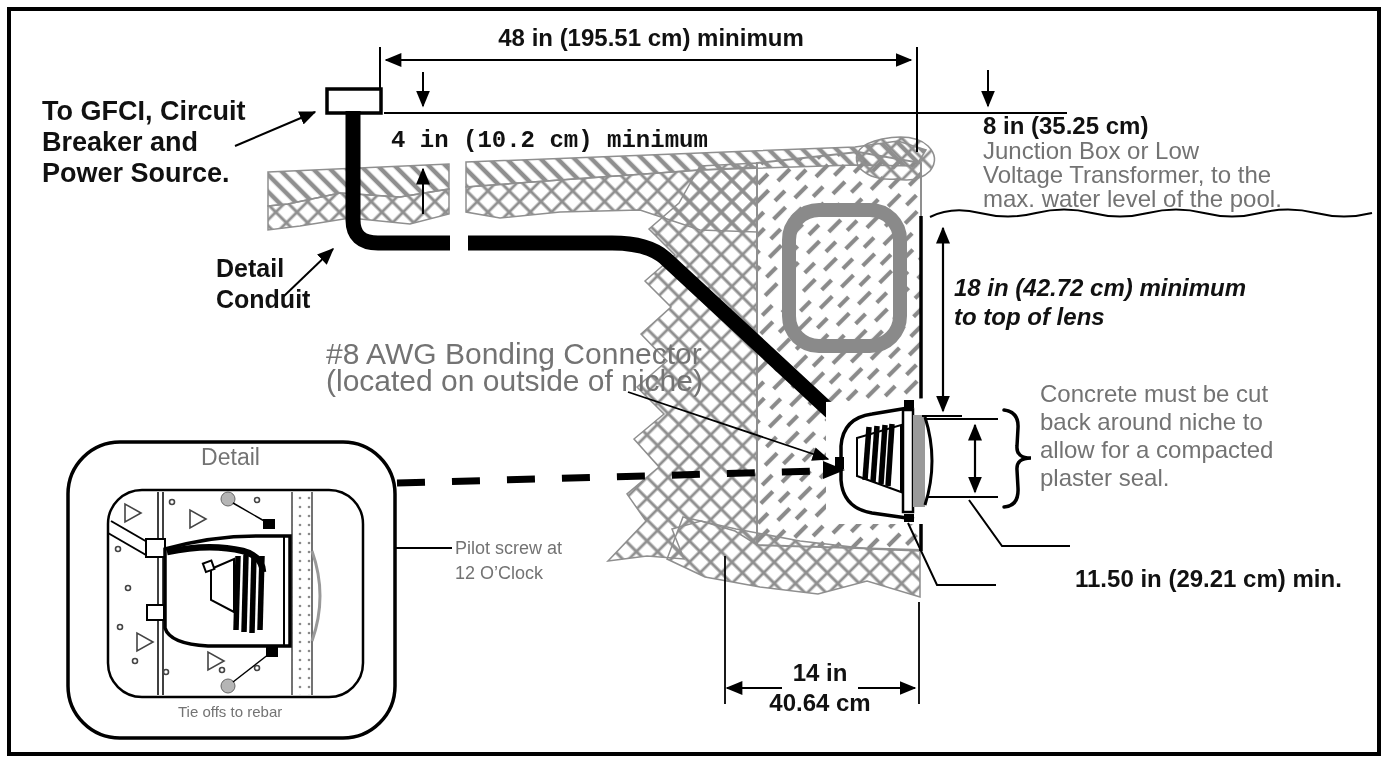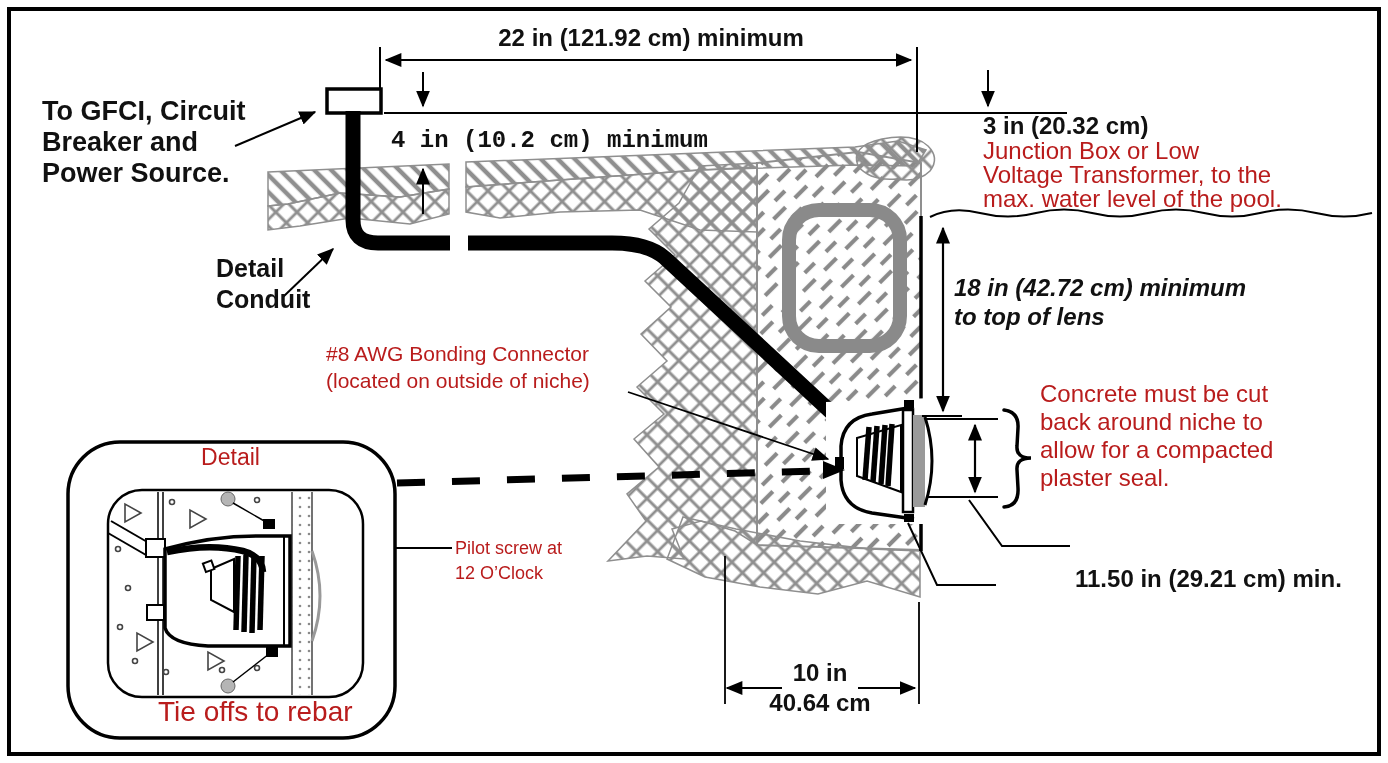--- a/index.html
+++ b/index.html
@@ -2,40 +2,40 @@
 <html><head>
 <meta charset="utf-8">
 <style>
   html,body{margin:0;padding:0;background:#fff;}
   .canvas{
     position:relative;width:1388px;height:763px;background:#fff;
     font-family:"Liberation Sans",sans-serif;overflow:hidden;
   }
   .canvas svg{position:absolute;left:0;top:0;}
   .lbl{
-    position:absolute;white-space:pre-line;color:#b91c1c;
+    position:absolute;white-space:pre-line;color:#737373;
     font-size:24px;line-height:27px;
   }
   .b{font-weight:bold;color:#111;}
   .ctr{text-align:center;}
   #l-gfci{left:42px;top:96px;font-size:27px;line-height:31px;}
   #l-d48{left:430px;top:24px;width:442px;}
   #l-d4{left:391px;top:127px;font-family:Liberation Mono, monospace;}
   #l-rigid{left:216px;top:253px;font-size:25px;line-height:31px;}
   #l-d8v{left:983px;top:112px;}
   #l-d8d{left:983px;top:139px;line-height:24px;}
   #l-d18{left:954px;top:273px;line-height:29px;font-style:italic;}
-  #l-bond{left:326px;top:340px;font-size:21px;}
+  #l-bond{left:326px;top:340px;font-size:30px;}
   #l-conc{left:1040px;top:380px;line-height:28px;}
   #l-1150{left:1075px;top:533px;margin-top:32px;}
   #l-wrap{left:1000px;top:573px;}
   #l-d16{left:735px;top:658px;width:170px;line-height:30px;}
   #l-detail{left:168px;top:444px;width:125px;font-size:23px;}
   #l-pilot{left:455px;top:536px;font-size:18px;line-height:25px;}
-  #l-tie{left:158px;top:698px;font-size:28px;}
+  #l-tie{left:178px;top:698px;font-size:15px;}
 </style>
 </head>
 <body>
 
 <div class="canvas">
 
 <svg width="1388" height="763" viewBox="0 0 1388 763">
   <defs>
     <pattern id="pStripe" patternUnits="userSpaceOnUse" width="12" height="12" patternTransform="rotate(-45)">
       <line x1="6" y1="-1" x2="6" y2="13" stroke="#8f8f8f" stroke-width="4.5"></line>
@@ -193,36 +193,36 @@
     <polygon points="211,569 234,559 234,612 211,600" fill="#fff" stroke="#000" stroke-width="2"></polygon>
     <rect x="204" y="562" width="9" height="9" fill="#fff" stroke="#000" stroke-width="2" transform="rotate(-20 208 566)"></rect>
     <line x1="284" y1="537" x2="284" y2="645" stroke="#000" stroke-width="2"></line>
     <path d="M 312,551 Q 328,596 312,641" fill="none" stroke="#999" stroke-width="3"></path>
   </g>
 </svg>
 
 <div id="l-gfci" class="lbl b">To GFCI, Circuit
 Breaker and
 Power Source.</div>
-<div id="l-d48" class="lbl b ctr">22 in (121.92 cm) minimum</div>
+<div id="l-d48" class="lbl b ctr">48 in (195.51 cm) minimum</div>
 <div id="l-d4" class="lbl b">4 in (10.2 cm) minimum</div>
 <div id="l-rigid" class="lbl b">Detail
 Conduit</div>
-<div id="l-d8v" class="lbl b">3 in (20.32 cm)</div>
+<div id="l-d8v" class="lbl b">8 in (35.25 cm)</div>
 <div id="l-d8d" class="lbl">Junction Box or Low
 Voltage Transformer, to the
 max. water level of the pool.</div>
 <div id="l-d18" class="lbl b">18 in (42.72 cm) minimum
 to top of lens</div>
 <div id="l-bond" class="lbl">#8 AWG Bonding Connector
 (located on outside of niche)</div>
 <div id="l-conc" class="lbl">Concrete must be cut
 back around niche to
 allow for a compacted
 plaster seal.</div>
 <div id="l-1150" class="lbl b">11.50 in (29.21 cm) min.</div>
-<div id="l-d16" class="lbl b ctr"><span>10 in</span><br><span>40.64 cm</span></div>
+<div id="l-d16" class="lbl b ctr"><span>14 in</span><br><span>40.64 cm</span></div>
 <div id="l-detail" class="lbl ctr">Detail</div>
 <div id="l-pilot" class="lbl">Pilot screw at
 12 O’Clock</div>
 <div id="l-tie" class="lbl">Tie offs to rebar</div>
 
 </div>
 
 </body></html>

